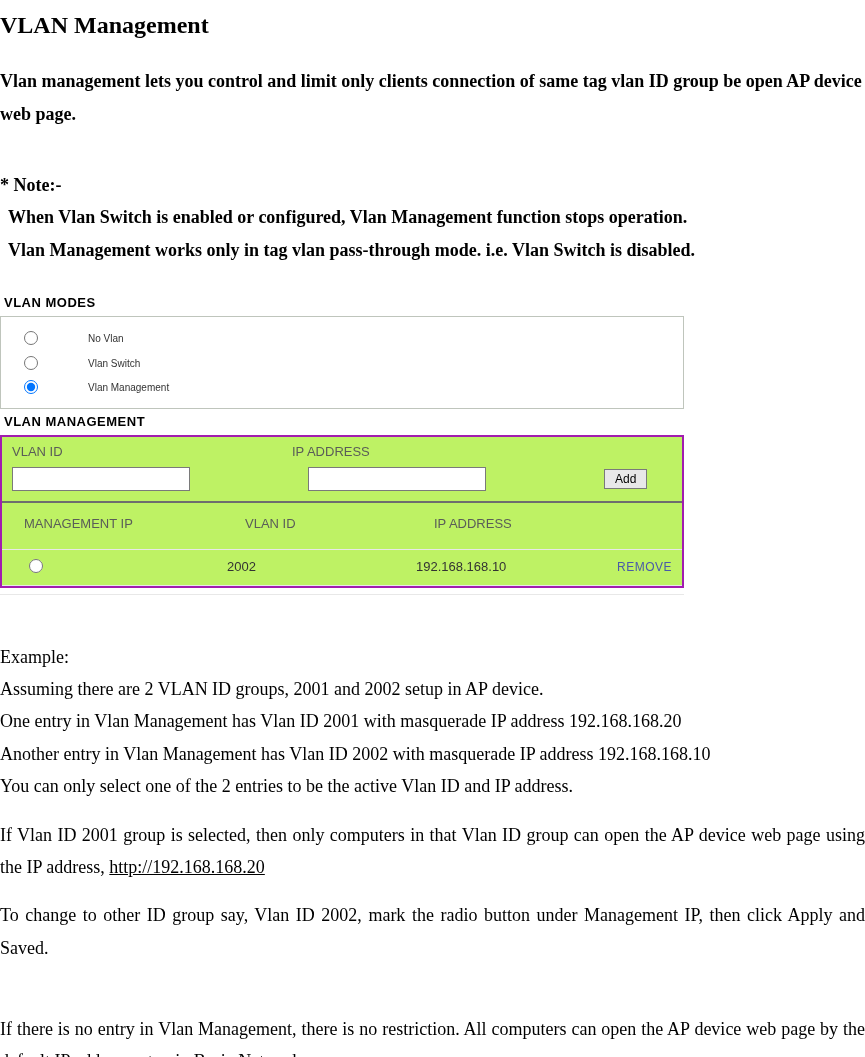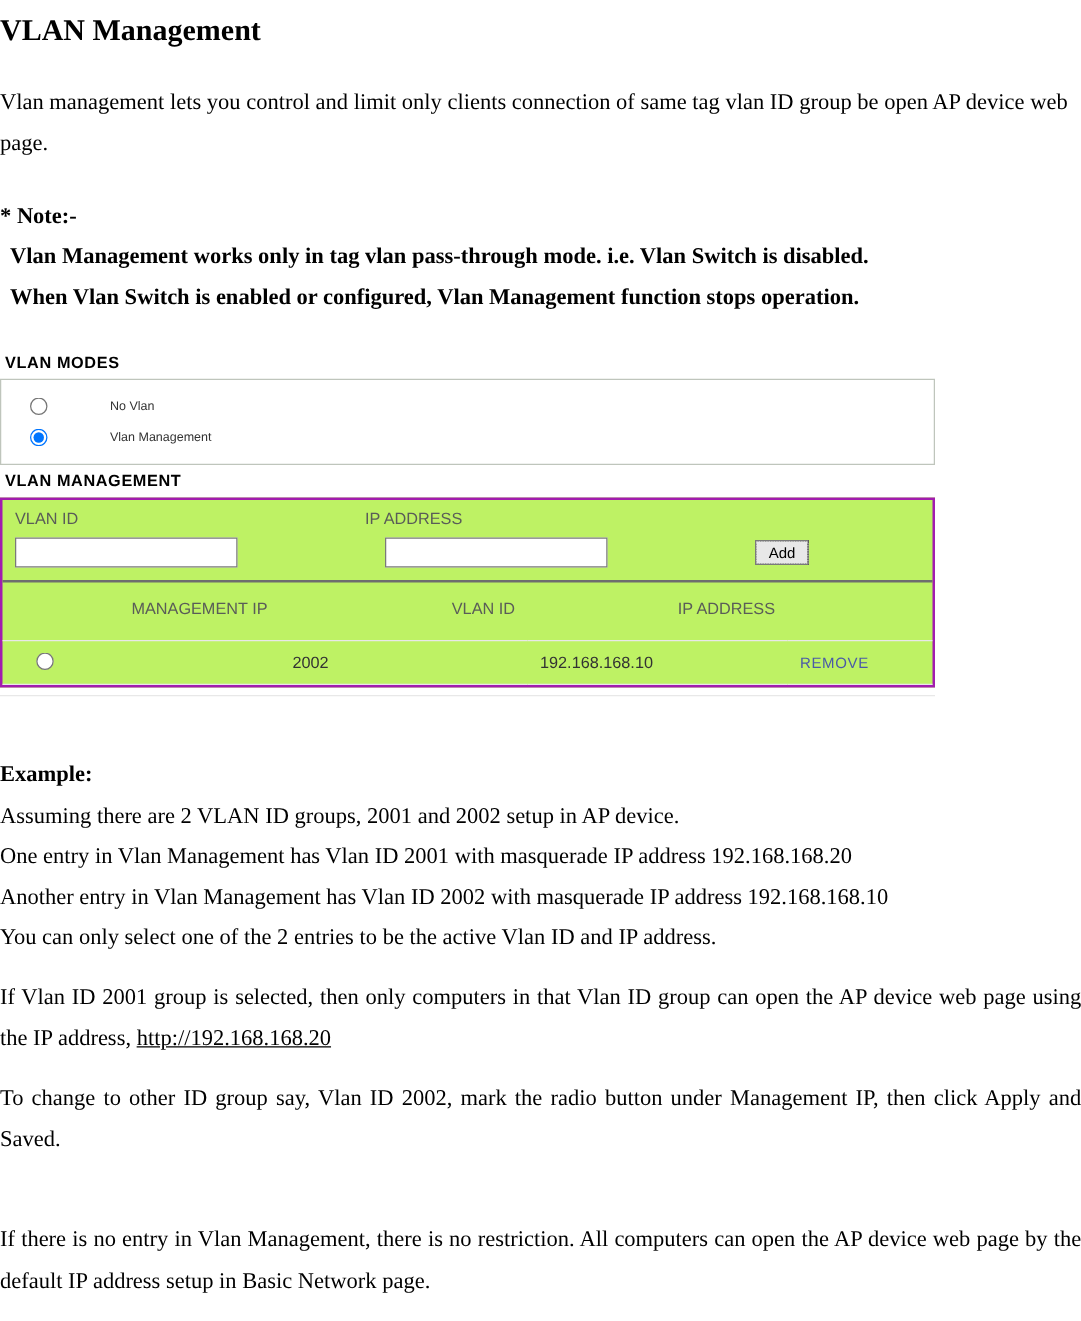--- a/index.html
+++ b/index.html
@@ -10,36 +10,37 @@
     padding: 0;
     width: 865px;
     line-height: 1.8;
   }
   .page-title {
     font-size: 24px;
     font-weight: bold;
     margin: 4px 0 18px 0;
   }
   .intro {
-    margin-bottom: 26px;
+    margin-bottom: 39px;
+    font-weight: bold;
   }
   .note-label {
     font-weight: bold;
   }
   .note-line {
     font-weight: bold;
     padding-left: 8px;
   }
   .panel {
     margin-top: 24px;
     margin-bottom: 40px;
     font-family: Verdana, Arial, sans-serif;
     font-size: 13px;
     line-height: 1.4;
-    width: 748px;
+    width: 684px;
     border-bottom: 1px solid #e8e8e8;
     padding-bottom: 6px;
   }
   .section-header {
     font-weight: bold;
     font-size: 13px;
     letter-spacing: 0.5px;
     padding: 4px 6px 4px 4px;
   }
   .vlan-modes-box {
@@ -102,21 +103,21 @@
     outline: 1px solid #7a7a7a;
     outline-offset: -1px;
     background: #e8e8e8;
     cursor: pointer;
   }
   .mgmt-table {
     width: 100%;
     border-collapse: collapse;
   }
   .mgmt-table th {
-    text-align: right;
+    text-align: left;
     font-weight: normal;
     color: #5a5d58;
     font-size: 13px;
     padding: 12px 10px 16px 28px;
     border-bottom: 1px solid #e8e8e8;
   }
   .mgmt-table td {
     padding: 6px 10px;
     font-size: 13px;
     color: #333;
@@ -130,21 +131,20 @@
   .mgmt-table td.vlan-cell { width: 160px; }
   .mgmt-table td.ip-cell { width: 170px; }
   .remove-link {
     color: #4a5aa8;
     font-size: 12px;
     letter-spacing: 0.5px;
     cursor: pointer;
   }
   .example-label {
     margin-top: 46px;
-    font-weight: bold;
   }
   .body-para {
     text-align: justify;
     margin-top: 16px;
   }
   a.ip-link {
     color: #000;
     text-decoration: underline;
   }
   input[type="radio"] {
@@ -156,33 +156,37 @@
 <body>
 
 
 
 <div class="page-title">VLAN Management</div>
 
 <div class="intro">Vlan management lets you control and limit only clients connection of same tag vlan ID group be open AP device web page.</div>
 
 <div>
   <div class="note-label">* Note:-</div>
+  <div class="note-line">When Vlan Switch is enabled or configured, Vlan Management function stops operation.</div>
   <div class="note-line">Vlan Management works only in tag vlan pass-through mode. i.e. Vlan Switch is disabled.</div>
-  <div class="note-line">When Vlan Switch is enabled or configured, Vlan Management function stops operation.</div>
 </div>
 
 <div class="panel">
 
   <div class="section-header">VLAN MODES</div>
   <div class="vlan-modes-box">
     <table>
       <tbody>
           <tr>
         <td class="radio-cell"><input type="radio" name="vlanmode" style=""></td>
         <td class="label-cell">No Vlan</td>
+      </tr>
+      <tr>
+        <td class="radio-cell"><input type="radio" name="vlanmode" style=""></td>
+        <td class="label-cell">Vlan Switch</td>
       </tr>
       <tr>
         <td class="radio-cell"><input type="radio" name="vlanmode" checked="" style=""></td>
         <td class="label-cell">Vlan Management</td>
       </tr>
     </tbody>
       </table>
   </div>
 
   <div class="section-header">VLAN MANAGEMENT</div>

